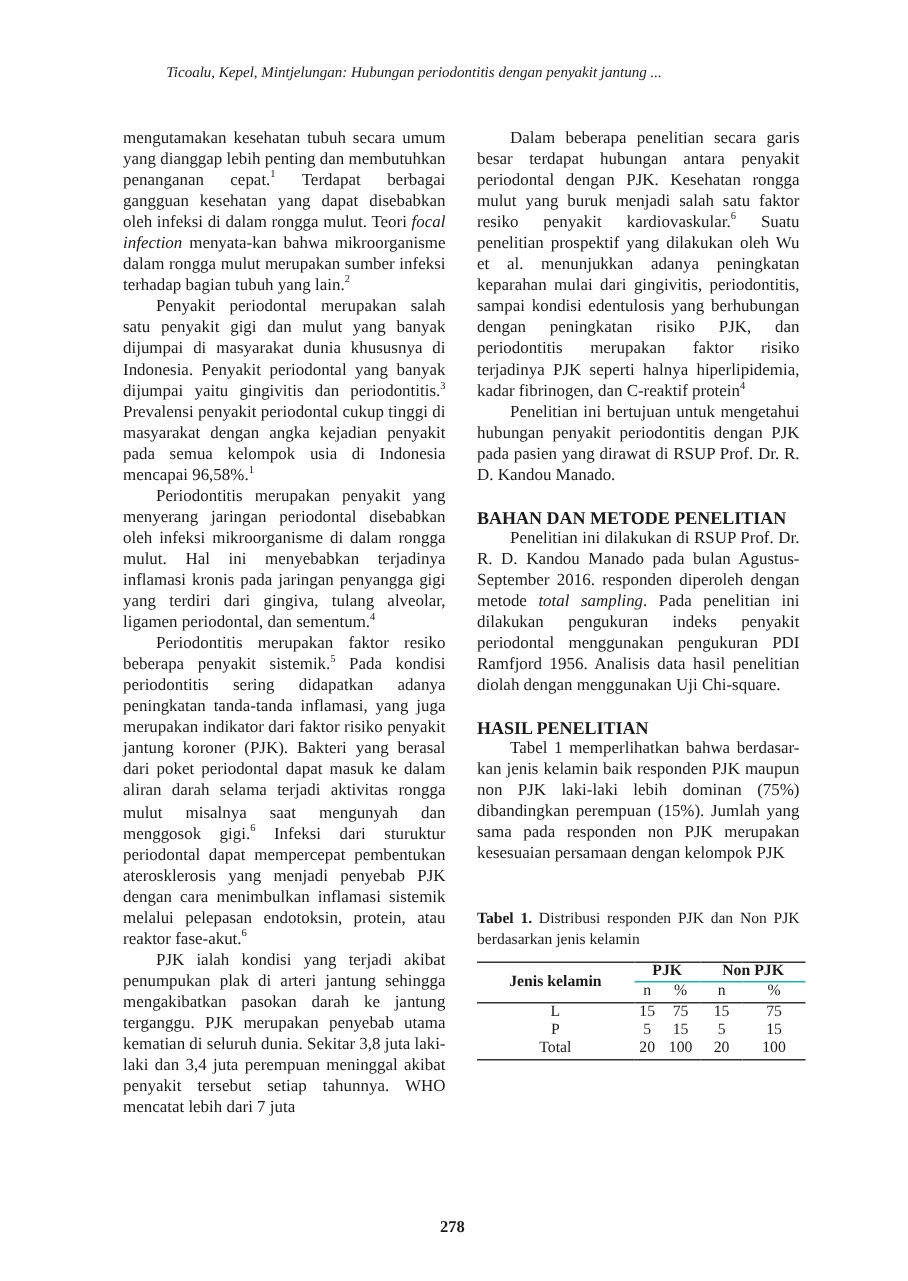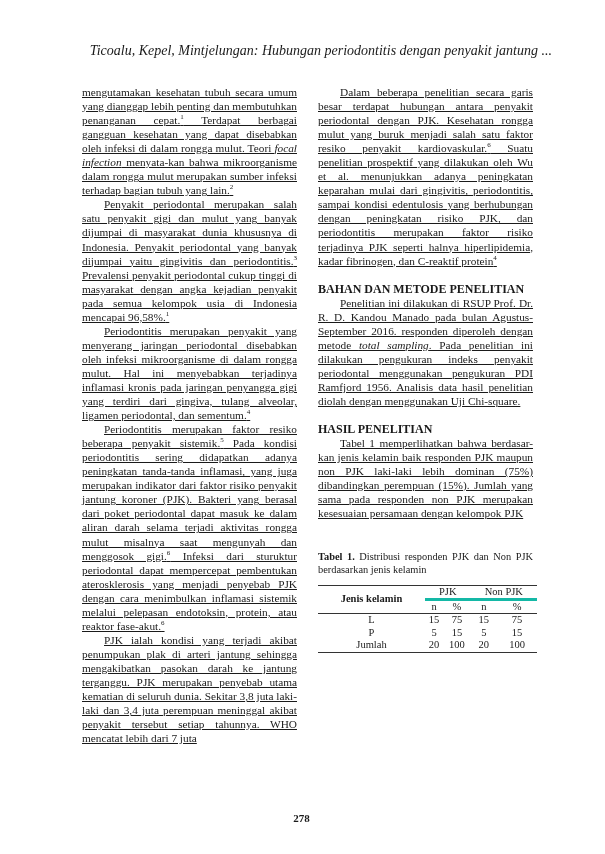--- a/index.html
+++ b/index.html
@@ -1,32 +1,32 @@
 <!DOCTYPE html>
 <html><head>
 <meta charset="utf-8">
 <style>
   html, body { margin: 0; padding: 0; background: #ffffff; }
   body { width: 605px; height: 854px; position: relative; overflow: hidden;
          font-family: "Liberation Serif", serif; color: #1a1a1a; }
-  .running-head { position: absolute; top: 43px; left: 0; right: 53px; text-align: right;
-                  font-style: italic; font-size: 14px; }
+  .running-head { position: absolute; top: 43px; left: 0; right: 53px; text-align: center;
+                  font-style: italic; font-size: 10px; }
   .col { position: absolute; top: 85px; width: 215px; font-size: 11.3px; line-height: 14.05px; text-align: justify; }
   .col.left { left: 82px; }
   .col.right { left: 318px; }
-  p { margin: 0; text-indent: 0; text-decoration: underline; }
+  p { margin: 0; text-indent: 0; }
   p.ind { text-indent: 22px; }
   sup { font-size: 7px; line-height: 0; vertical-align: 5px; }
   h2 { font-size: 12px; font-weight: bold; margin: 14px 0 0 0; line-height: 14px; text-align: left; }
   .caption { margin-top: 30px; font-size: 10.4px; line-height: 13.2px; }
   .caption b { font-weight: bold; }
   table { border-collapse: collapse; width: 219px; margin-top: 8px; font-size: 10.5px; }
   th, td { text-align: center; padding: 0; line-height: 12.4px; }
   thead tr.top th { border-top: 1.5px solid #333; }
-  th.grp { border-bottom: 3px solid #14b8a6; font-weight: normal; }
+  th.grp { border-bottom: 1px solid #14b8a6; font-weight: bold; }
   th.jk { font-weight: bold; }
   thead tr.sub th { font-weight: normal; border-bottom: 1.5px solid #333; }
   tbody tr:last-child td { border-bottom: 1.5px solid #333; }
   .page-num { position: absolute; top: 812px; left: 0; width: 593px; text-align: center;
               font-weight: bold; font-size: 11px; padding-left: 10px; box-sizing: border-box; }
 </style>
 </head>
 <body>
 
 <div class="running-head">Ticoalu, Kepel, Mintjelungan: Hubungan periodontitis dengan penyakit jantung ...</div>
@@ -34,20 +34,21 @@
 <div class="col left">
   <p><span>mengutamakan kesehatan tubuh secara umum yang dianggap lebih penting dan membutuhkan penanganan cepat.</span><sup>1</sup><span> Terdapat berbagai gangguan kesehatan yang dapat disebabkan oleh infeksi di dalam rongga mulut. Teori </span><i>focal infection</i><span> menyata-kan bahwa mikroorganisme dalam rongga mulut merupakan sumber infeksi terhadap bagian tubuh yang lain.</span><sup>2</sup></p>
   <p class="ind"><span>Penyakit periodontal merupakan salah satu penyakit gigi dan mulut yang banyak dijumpai di masyarakat dunia khususnya di Indonesia. Penyakit periodontal yang banyak dijumpai yaitu gingivitis dan periodontitis.</span><sup>3</sup><span> Prevalensi penyakit periodontal cukup tinggi di masyarakat dengan angka kejadian penyakit pada semua kelompok usia di Indonesia mencapai 96,58%.</span><sup>1</sup></p>
   <p class="ind"><span>Periodontitis merupakan penyakit yang menyerang jaringan periodontal disebabkan oleh infeksi mikroorganisme di dalam rongga mulut. Hal ini menyebabkan terjadinya inflamasi kronis pada jaringan penyangga gigi yang terdiri dari gingiva, tulang alveolar, ligamen periodontal, dan sementum.</span><sup>4</sup></p>
   <p class="ind"><span>Periodontitis merupakan faktor resiko beberapa penyakit sistemik.</span><sup>5</sup><span> Pada kondisi periodontitis sering didapatkan adanya peningkatan tanda-tanda inflamasi, yang juga merupakan indikator dari faktor risiko penyakit jantung koroner (PJK). Bakteri yang berasal dari poket periodontal dapat masuk ke dalam aliran darah selama terjadi aktivitas rongga mulut misalnya saat mengunyah dan menggosok gigi.</span><sup>6</sup><span> Infeksi dari sturuktur periodontal dapat mempercepat pembentukan aterosklerosis yang menjadi penyebab PJK dengan cara menimbulkan inflamasi sistemik melalui pelepasan endotoksin, protein, atau reaktor fase-akut.</span><sup>6</sup></p>
   <p class="ind">PJK ialah kondisi yang terjadi akibat penumpukan plak di arteri jantung sehingga mengakibatkan pasokan darah ke jantung terganggu.  PJK merupakan penyebab utama kematian di seluruh dunia. Sekitar 3,8 juta laki-laki dan 3,4 juta perempuan meninggal akibat penyakit tersebut setiap tahunnya. WHO mencatat lebih dari 7 juta</p>
 </div>
 
 <div class="col right">
   <p class="ind"><span>Dalam beberapa penelitian secara garis besar terdapat hubungan antara penyakit periodontal dengan PJK. Kesehatan rongga mulut yang buruk menjadi salah satu faktor resiko penyakit kardiovaskular.</span><sup>6</sup><span> Suatu penelitian prospektif yang dilakukan oleh Wu et al. menunjukkan adanya peningkatan keparahan mulai dari gingivitis, periodontitis, sampai kondisi edentulosis yang berhubungan dengan peningkatan risiko PJK, dan periodontitis merupakan faktor risiko terjadinya PJK seperti halnya hiperlipidemia, kadar fibrinogen, dan C-reaktif protein</span><sup>4</sup></p>
+  <p class="ind">Penelitian ini bertujuan untuk mengetahui hubungan penyakit periodontitis dengan PJK pada pasien yang dirawat di RSUP Prof. Dr. R. D. Kandou Manado.</p>
 
   <h2>BAHAN DAN METODE PENELITIAN</h2>
   <p class="ind"><span>Penelitian ini dilakukan di RSUP Prof. Dr. R. D. Kandou Manado pada bulan Agustus-September 2016. responden diperoleh dengan metode </span><i>total sampling</i><span>. Pada penelitian ini dilakukan pengukuran indeks penyakit periodontal menggunakan pengukuran PDI Ramfjord 1956. Analisis data hasil penelitian diolah dengan menggunakan Uji Chi-square.</span></p>
 
   <h2>HASIL PENELITIAN</h2>
   <p class="ind">Tabel 1 memperlihatkan bahwa berdasar-kan jenis kelamin baik responden PJK maupun non PJK laki-laki lebih dominan (75%) dibandingkan perempuan (15%). Jumlah yang sama pada responden non PJK merupakan kesesuaian persamaan dengan kelompok PJK</p>
 
   <div class="caption"><b>Tabel 1.</b><span> Distribusi responden PJK dan Non PJK berdasarkan jenis kelamin</span></div>
 
   <table>
@@ -73,21 +74,21 @@
         <td>75</td>
       </tr>
       <tr>
         <td>P</td>
         <td>5</td>
         <td>15</td>
         <td>5</td>
         <td>15</td>
       </tr>
       <tr>
-        <td>Jumlah</td>
+        <td>Total</td>
         <td>20</td>
         <td>100</td>
         <td>20</td>
         <td>100</td>
       </tr>
     </tbody>
   </table>
 </div>
 
 <div class="page-num">278</div>

